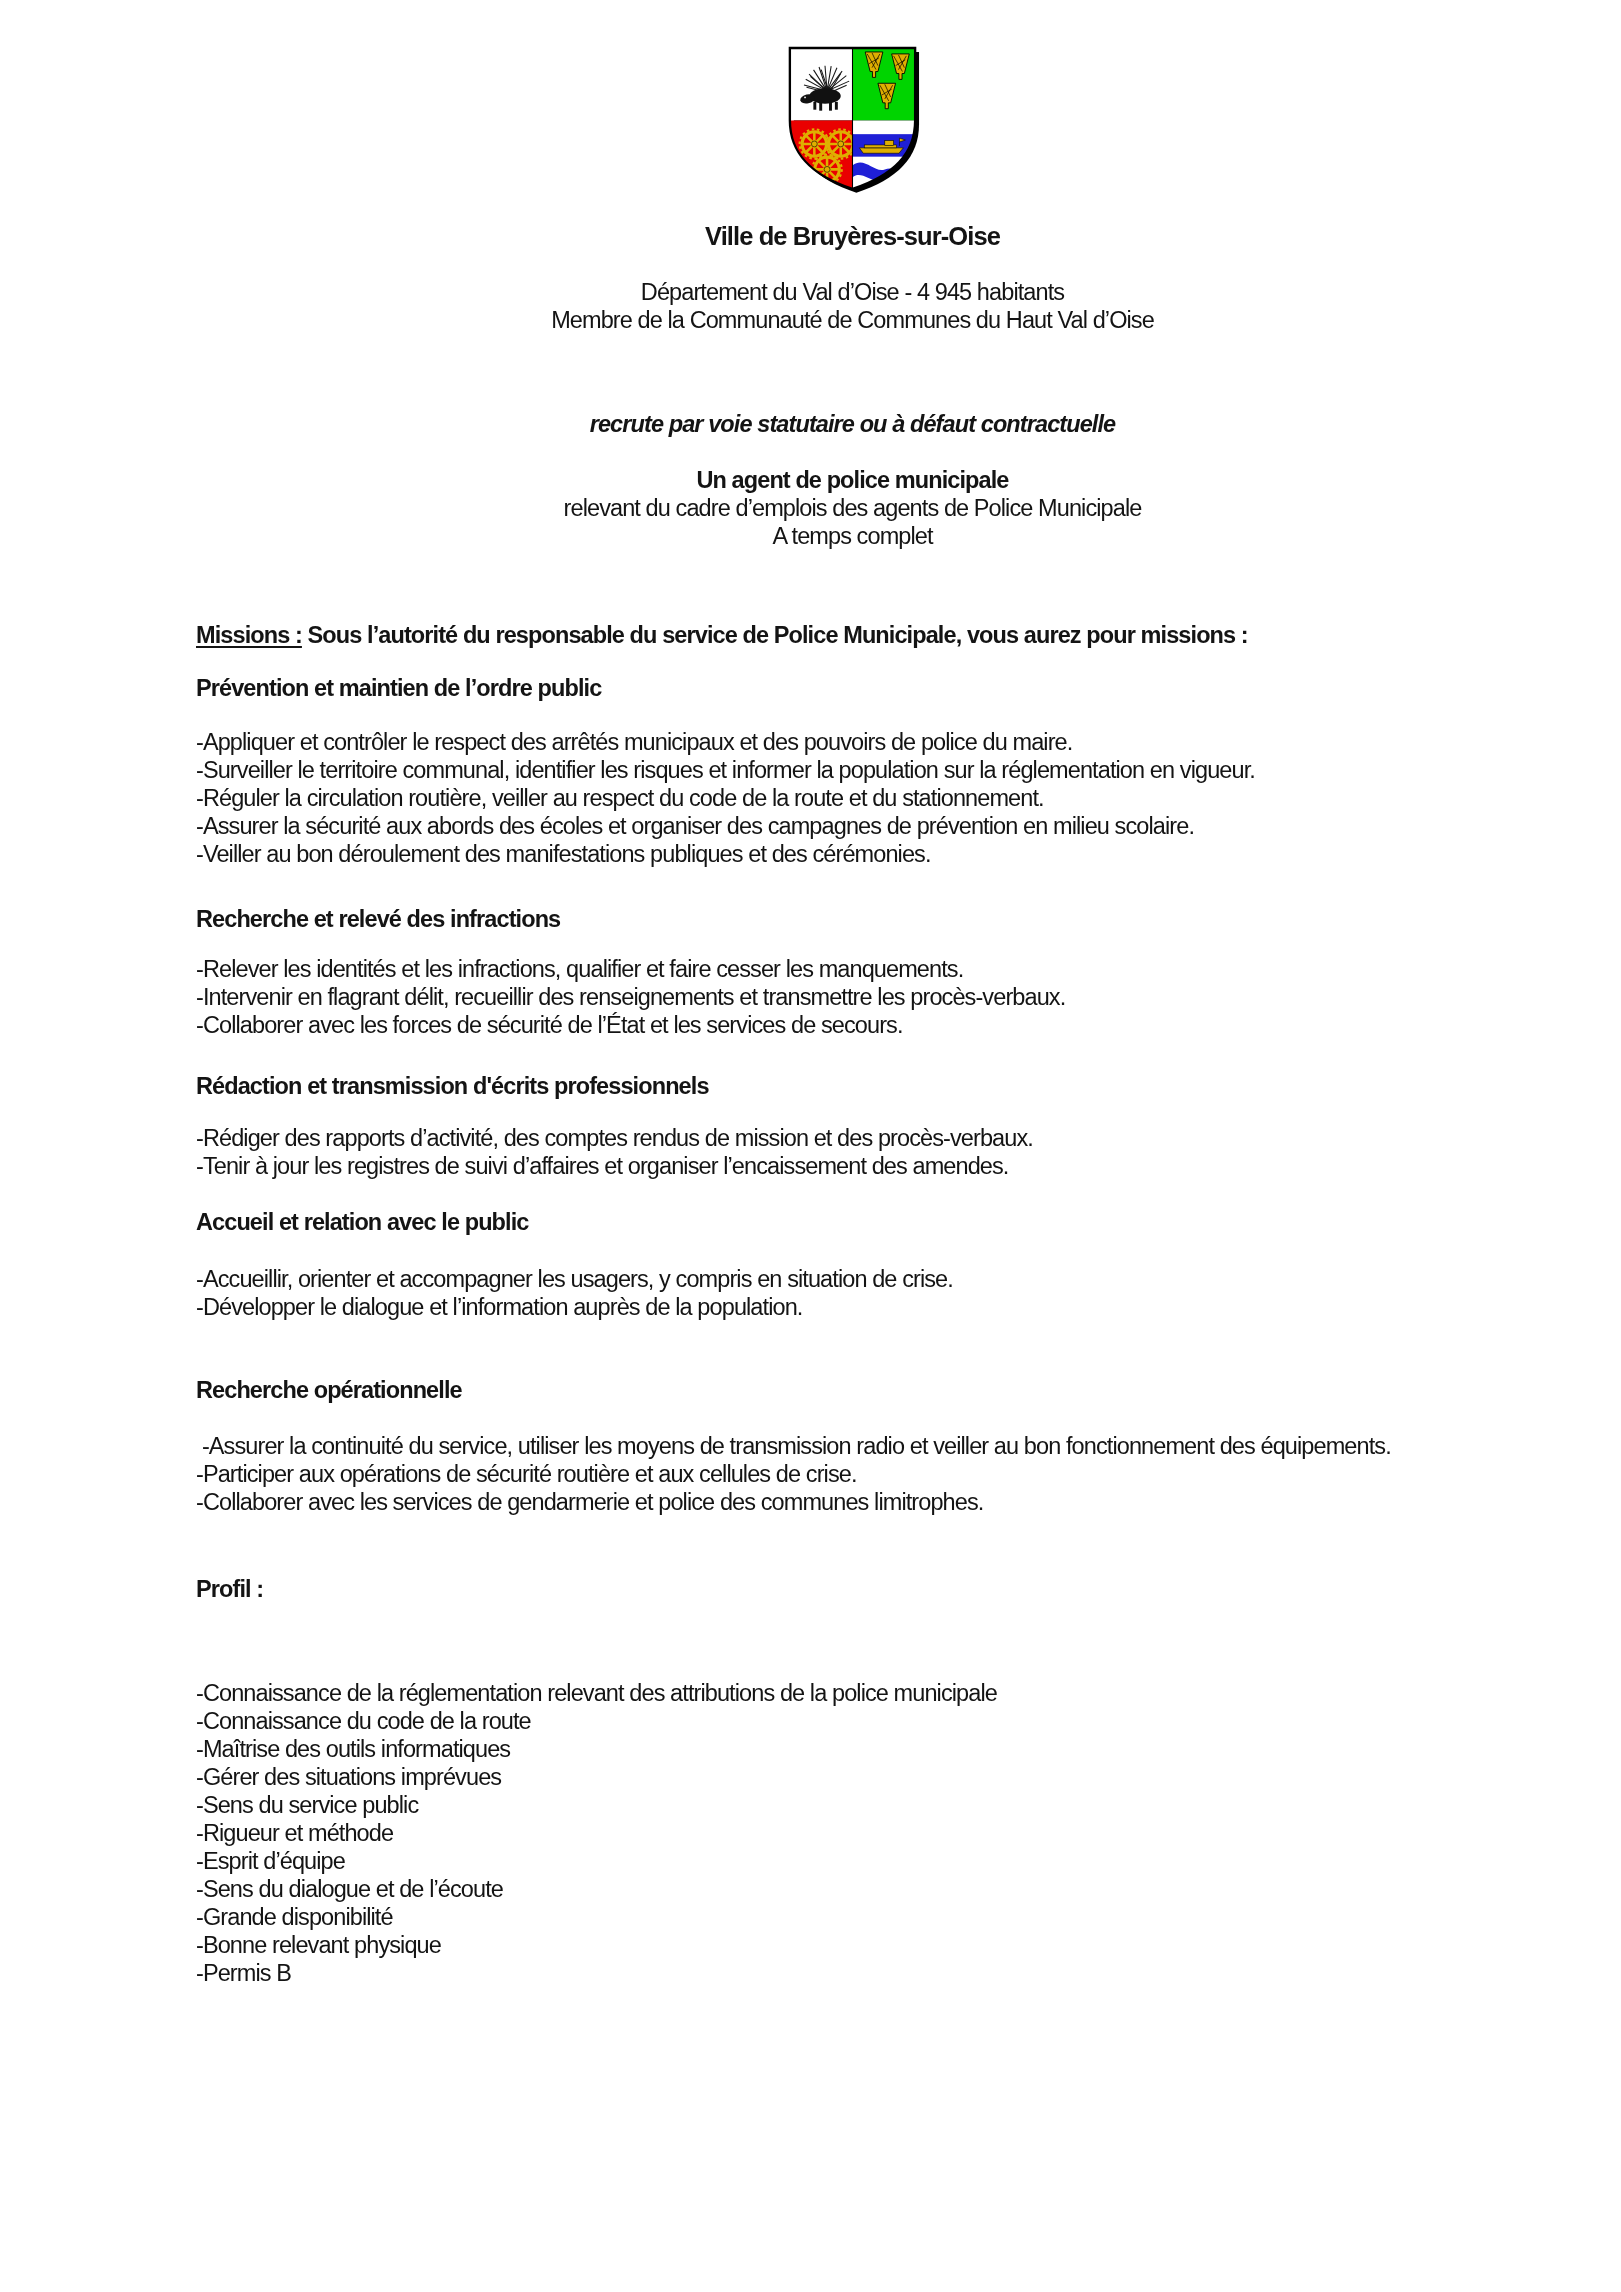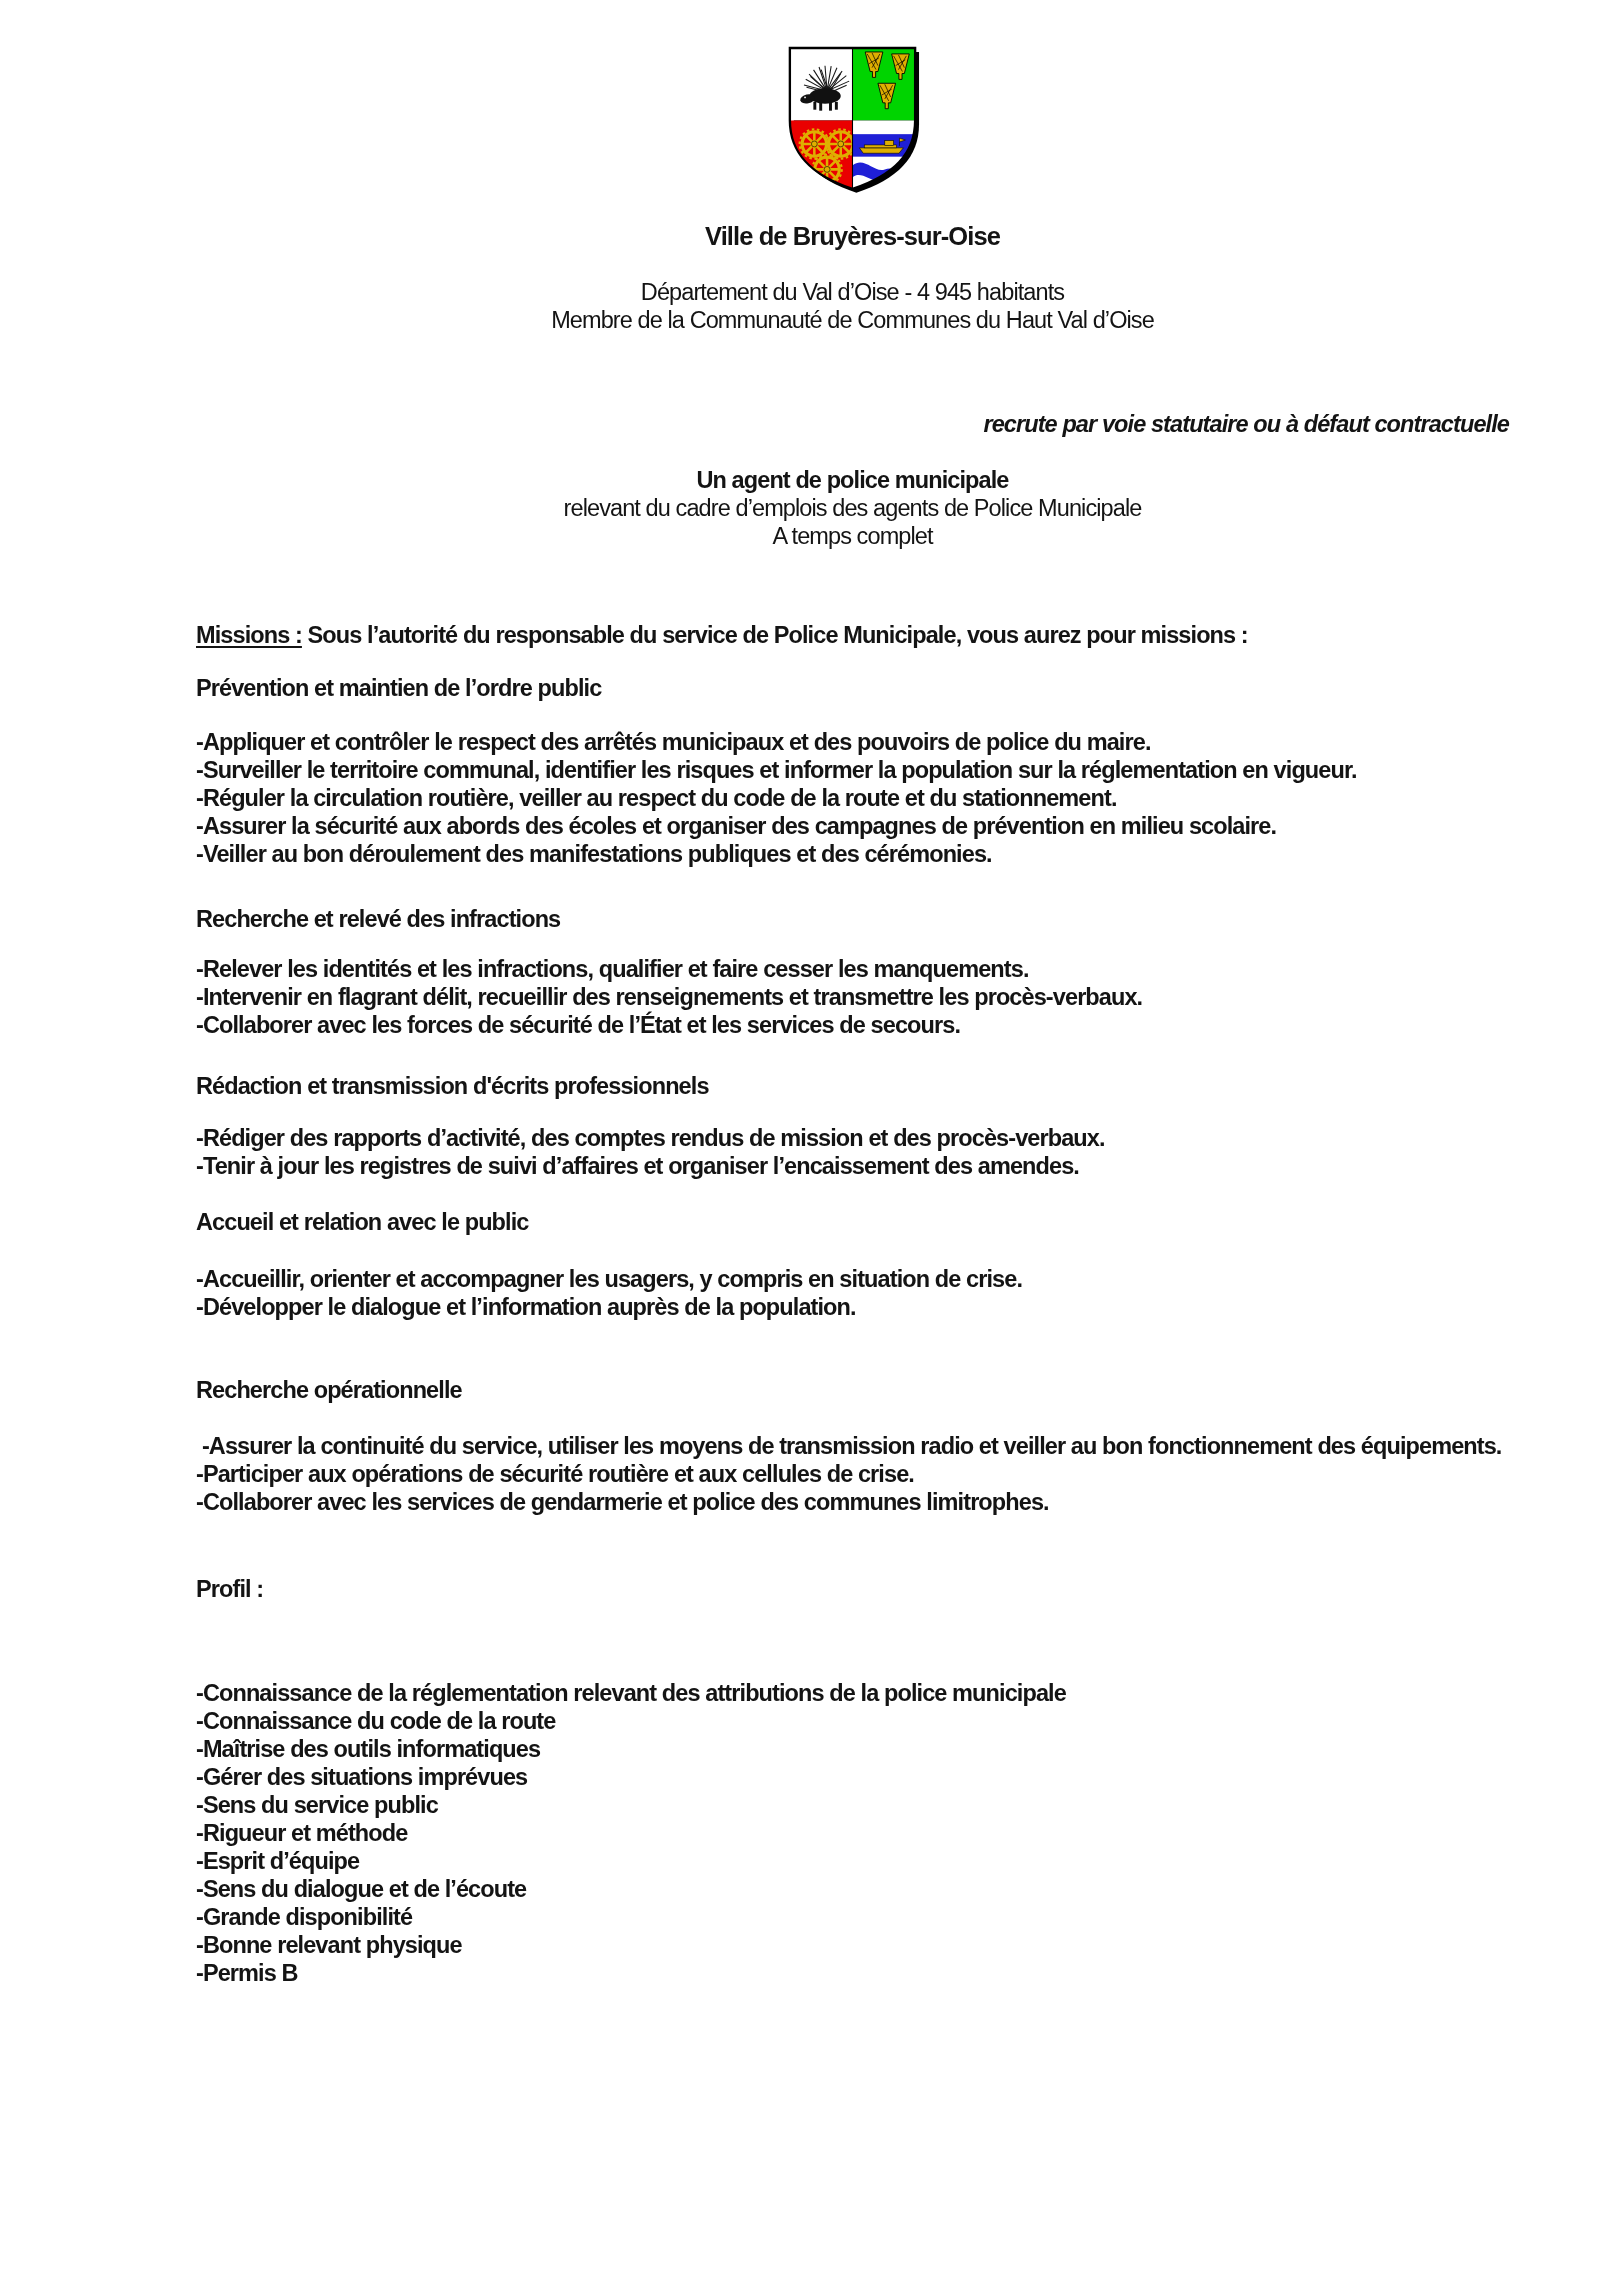--- a/index.html
+++ b/index.html
@@ -12,30 +12,30 @@
     font-family:"Liberation Sans","DejaVu Sans",sans-serif;
     font-size:23.5px;
     line-height:28px;
     letter-spacing:-0.9px;
     overflow:hidden;
   }
   .content { padding:44px 112px 0 196px; }
   .center { text-align:center; }
   .justify { text-align:justify; }
   .bold { font-weight:bold; }
-  .italic { font-style:italic;text-align:right; }
+  .italic { font-style:italic; }
   .underline {
     text-decoration:underline;
     text-decoration-thickness:2px;
     text-underline-offset:2.9px;
   }
   .title { font-size:25.5px; }
   .coa { display:block; margin:0 auto; width:137px; height:149px; }
   .heading { font-weight:bold; text-decoration-thickness:2px; text-underline-offset:2.9px; }
-  .item { min-height:28px;font-weight:bold; }
+  .item { min-height:28px; }
   .lead-space { padding-left:5.9px; }
 </style>
 </head>
 <body>
 
 <div class="page">
   <div class="content">
 
     <svg class="coa" viewBox="0 0 140 152" aria-hidden="true">
       <defs>

